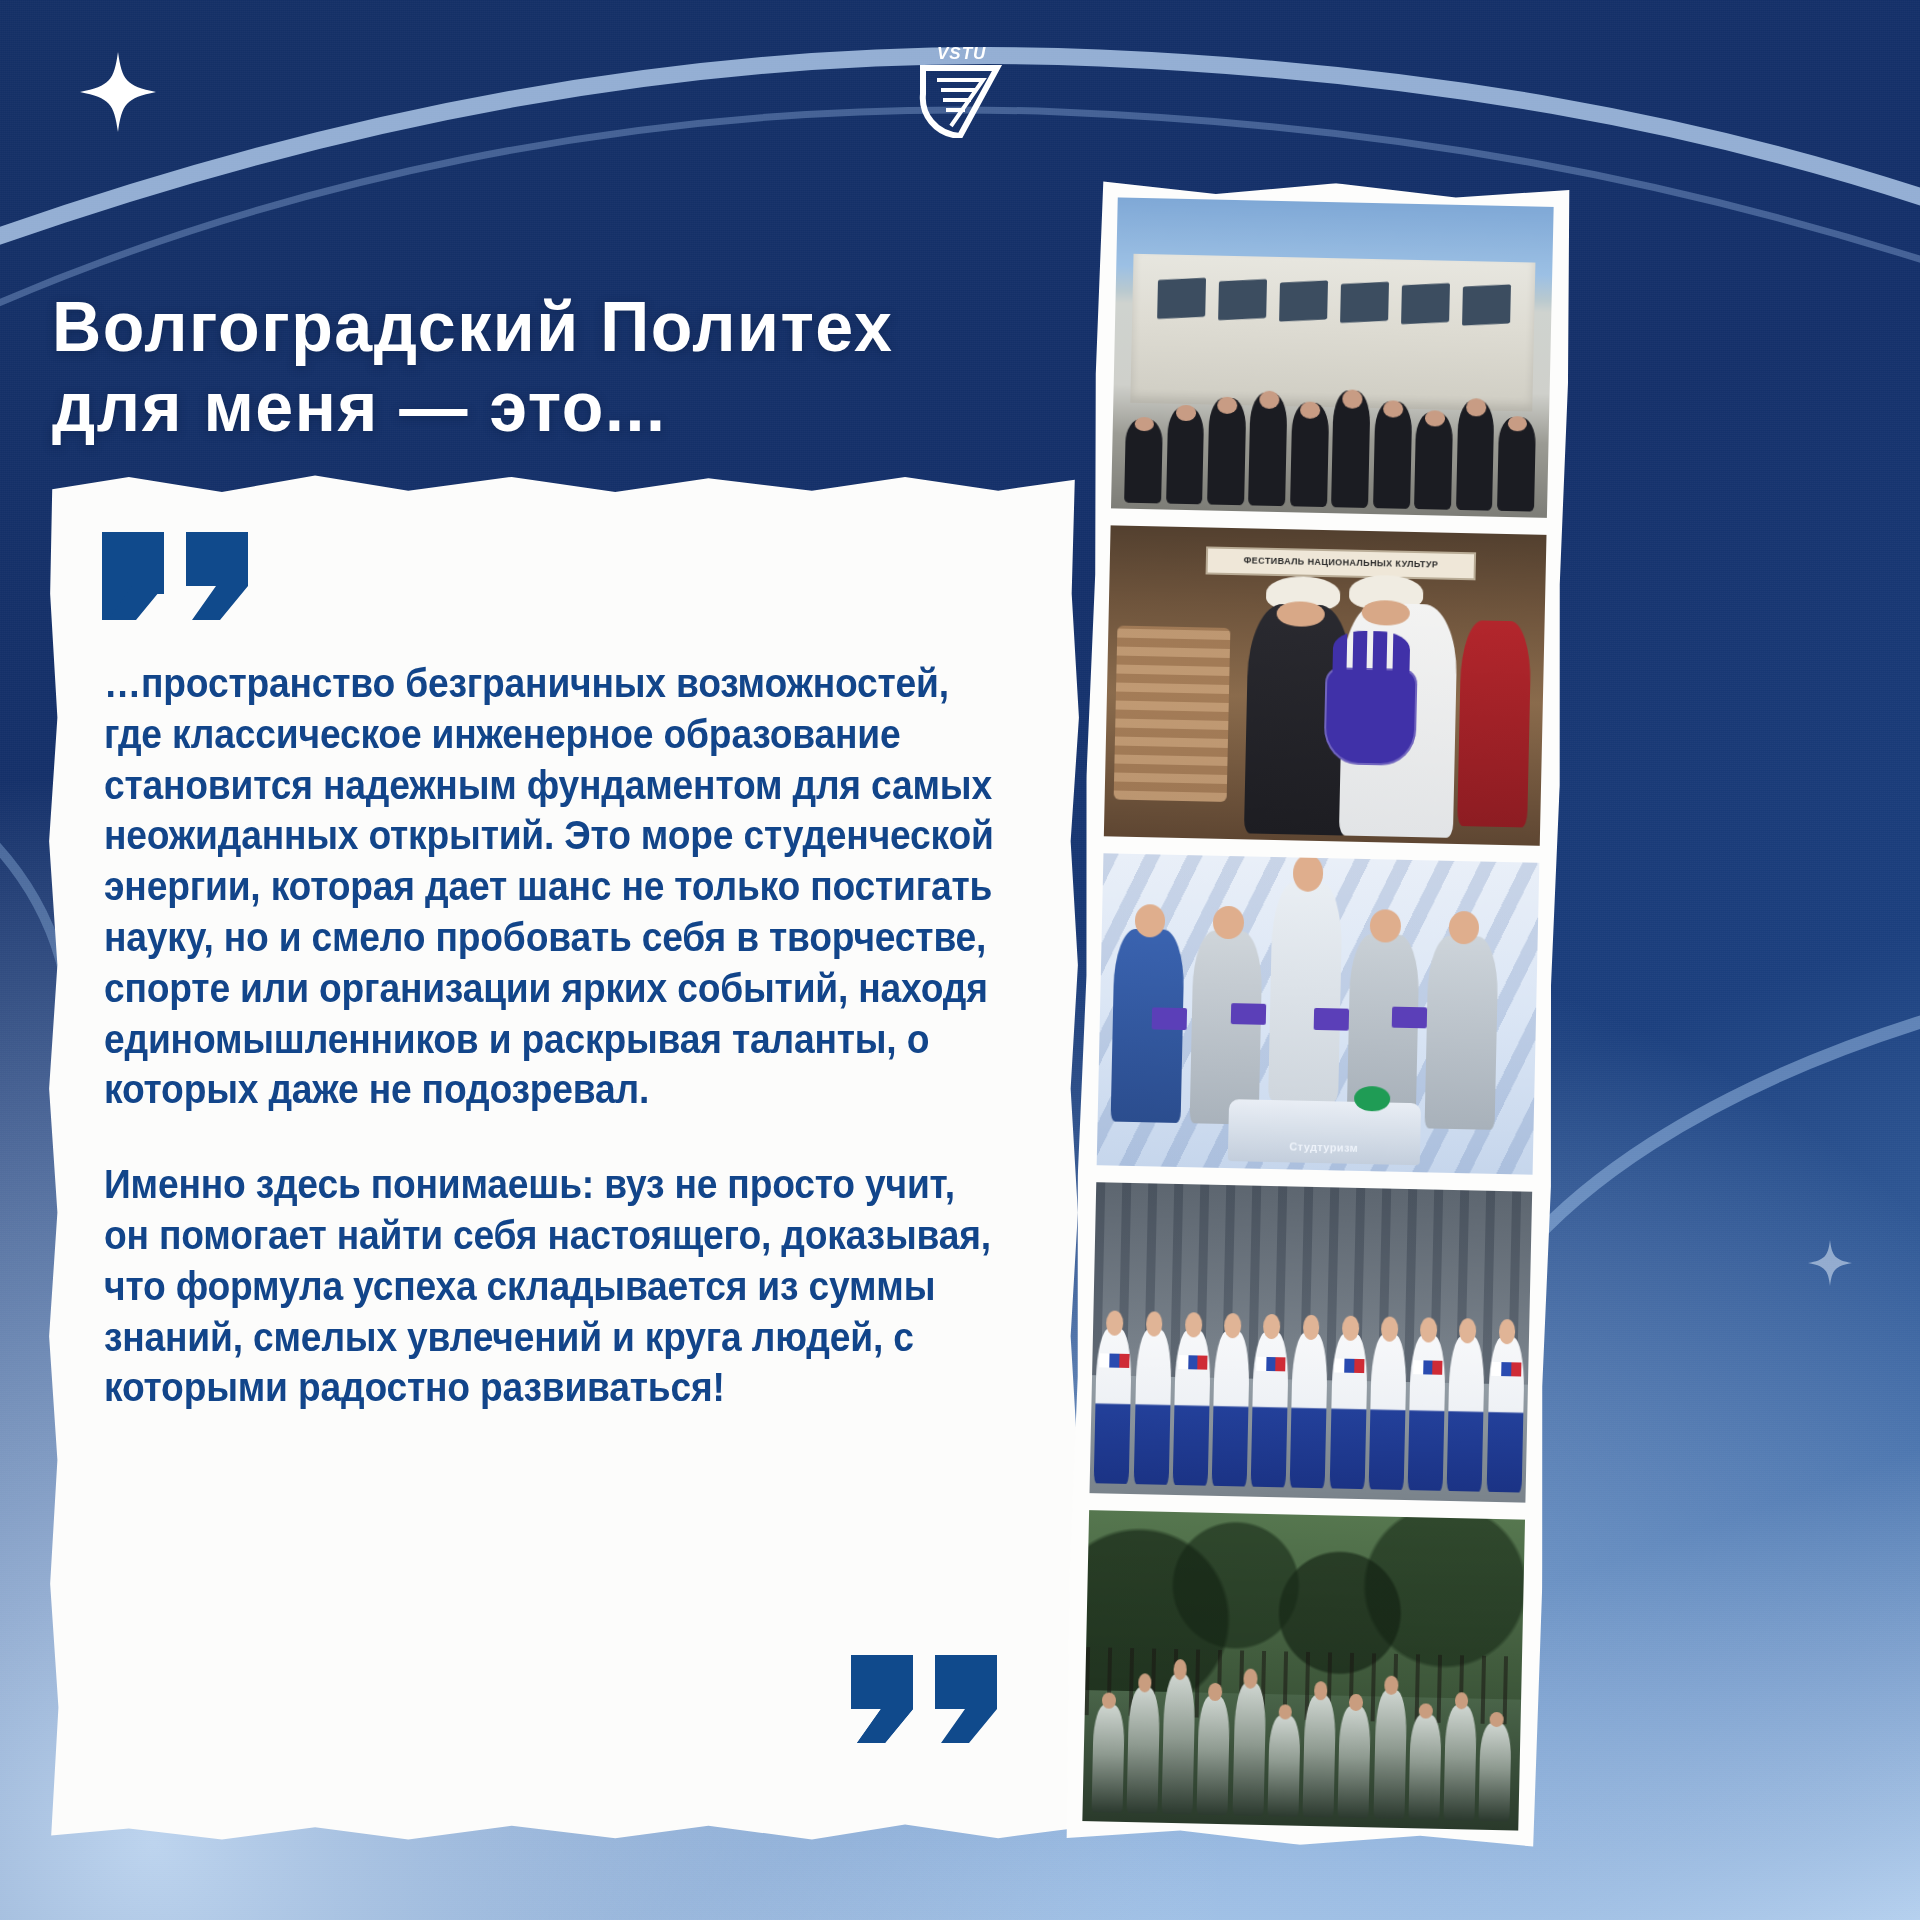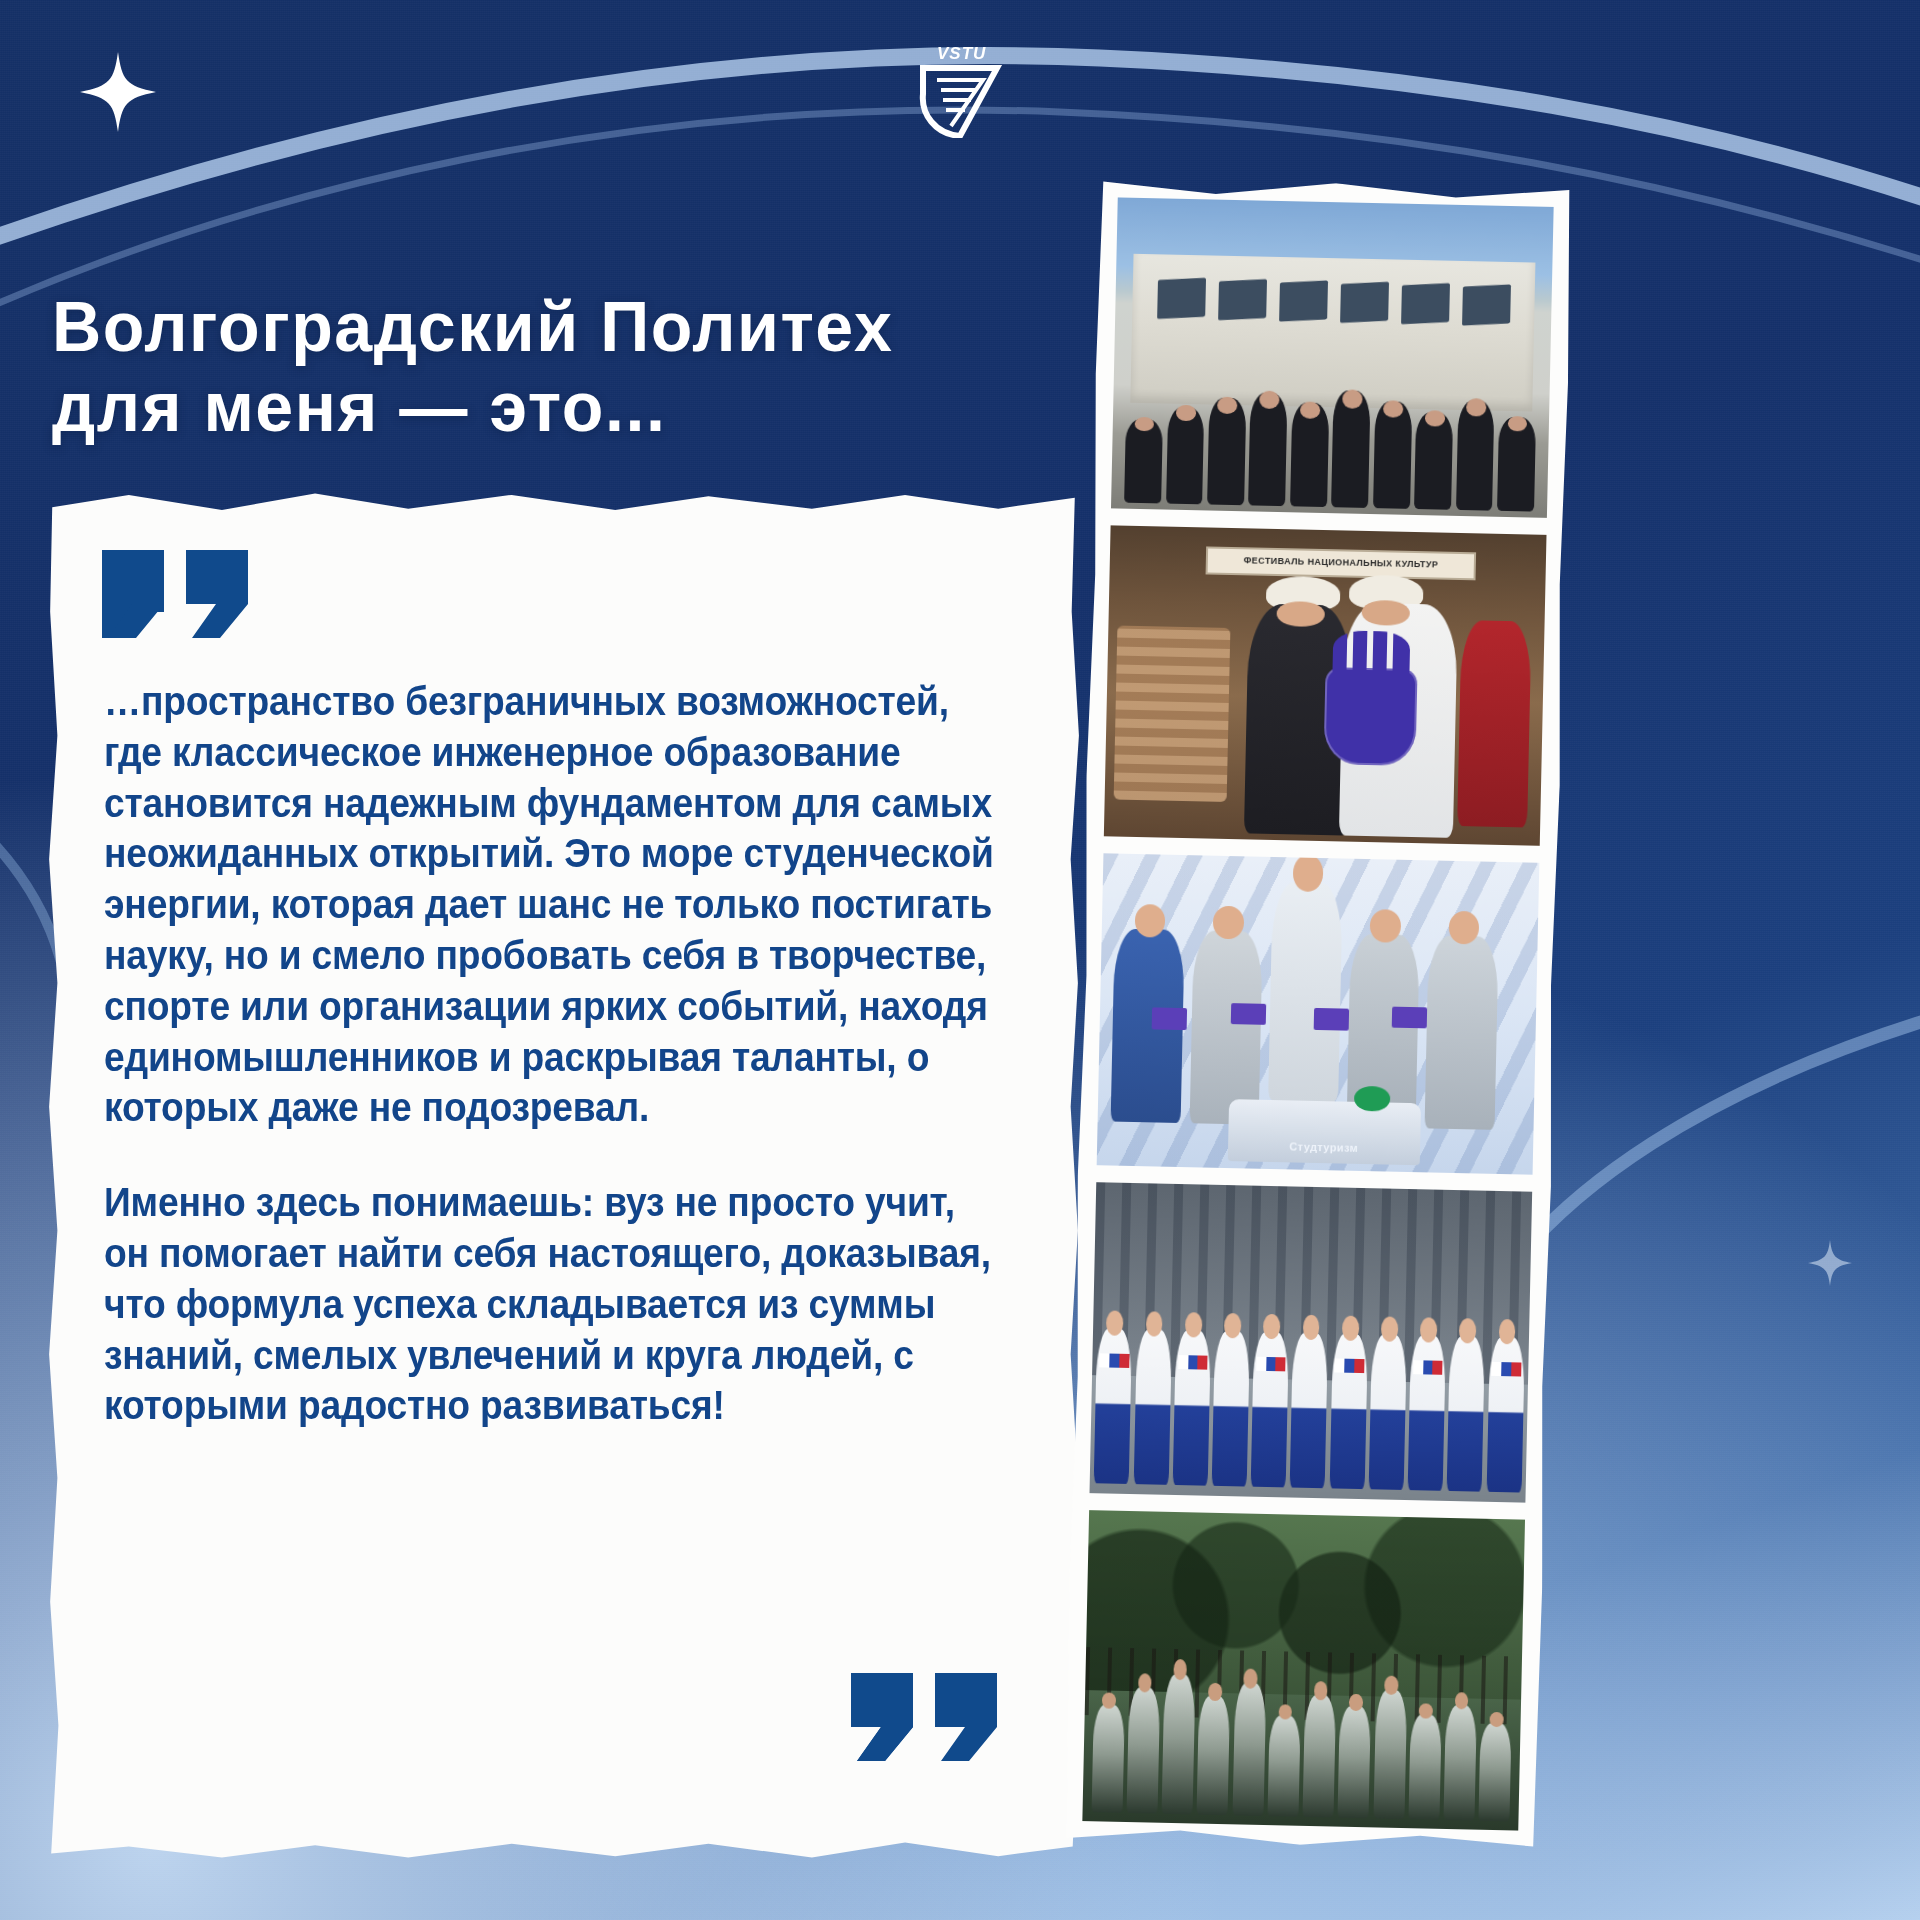--- a/index.html
+++ b/index.html
@@ -65,21 +65,21 @@
     line-height:1.12;
     letter-spacing:1.6px;
     transform:scaleX(.96);
     transform-origin:left center;
     text-shadow:0 2px 10px rgba(6,22,54,.35);
   }
 
   
   .card{
     position:absolute;
-    left:46px; top:488px;
+    left:46px; top:470px;
     width:1035px; height:1375px;
     background:#fcfcfb;
     z-index:5;
     
     clip-path:polygon(
       0.6% 1.4%,  8% 0.5%, 17% 1.6%, 26% 0.4%, 35% 1.5%, 45% 0.5%,
       55% 1.6%, 64% 0.6%, 74% 1.5%, 83% 0.5%, 92% 1.5%, 99.4% 0.7%,
       99.1% 9%, 99.8% 18%, 99.0% 27%, 99.7% 36%, 99.0% 45%, 99.7% 54%,
       99.0% 63%, 99.7% 72%, 99.0% 81%, 99.7% 90%, 99.2% 98.8%,
       92% 99.5%, 83% 98.5%, 74% 99.6%, 64% 98.6%, 55% 99.5%,

